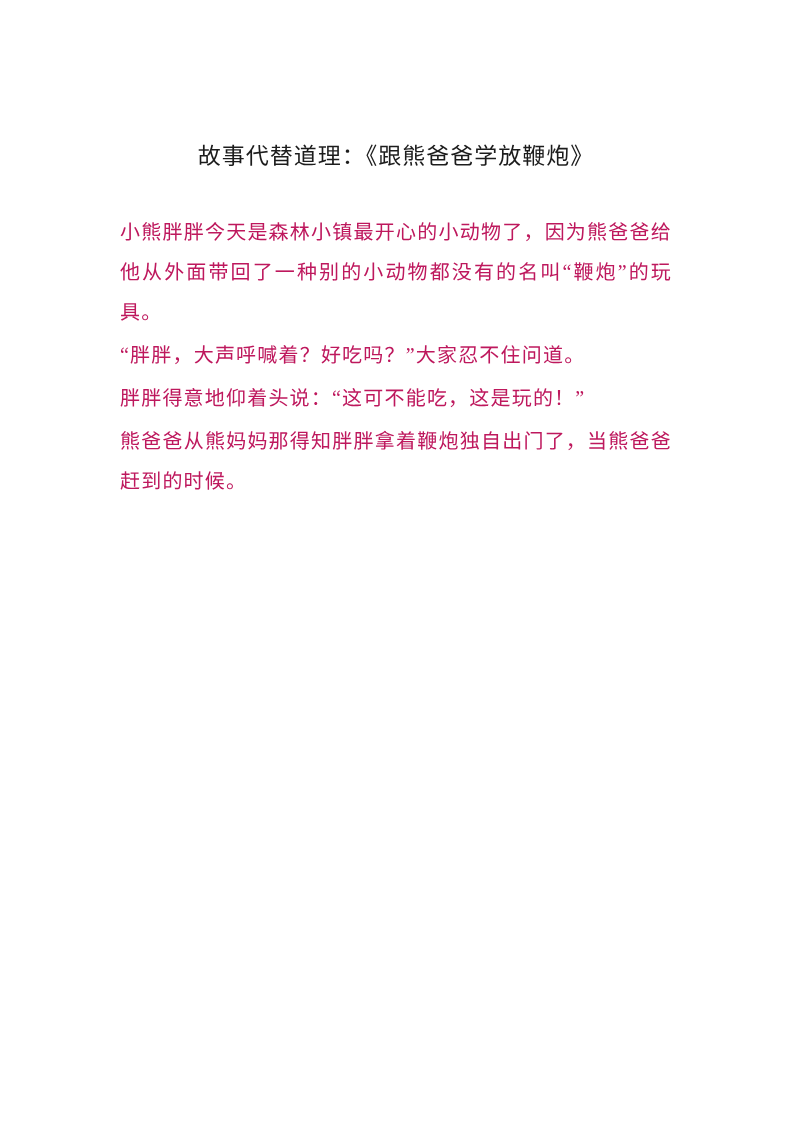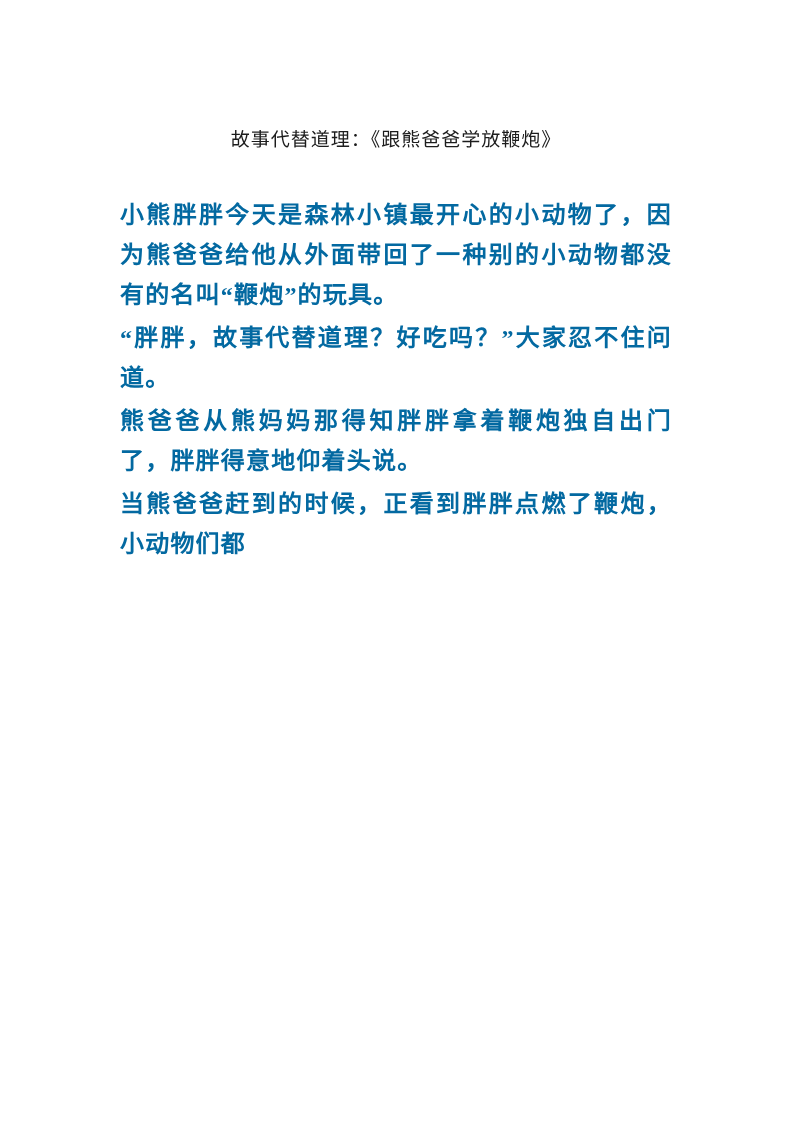--- a/index.html
+++ b/index.html
@@ -13,49 +13,48 @@
     height: 1122px;
     margin: 0 auto;
     background: #ffffff;
     box-sizing: border-box;
     padding: 118px 121px 0 120px;
     overflow: hidden;
     font-family: "Liberation Serif", "DejaVu Serif", serif;
     color: #1c1c1c;
   }
   .doc-title {
-    margin: 0 0 33px 0;
-    font-size: 19px;
+    margin: 17px 0 33px 0;
+    font-size: 23px;
     font-weight: 400;
     line-height: 44px;
     text-align: center;
     letter-spacing: 1px;
     color: #1c1c1c;
     font-family: "Liberation Serif", "DejaVu Serif", serif;
   }
   .doc-body {
     width: 552px;
   }
   .doc-body p {
     margin: 0 0 3px 0;
-    font-size: 24px;
+    font-size: 20px;
     line-height: 40px;
     letter-spacing: 1.2px;
     text-align: justify;
     text-justify: inter-character;
     word-break: break-all;
-    color: #0369a1;
-    font-weight: bold;
+    color: #be185d;
   }
 </style>
 </head>
 <body>
 
 <div class="page">
   <h1 class="doc-title">故事代替道理：《跟熊爸爸学放鞭炮》</h1>
 
   <div class="doc-body">
     <p>小熊胖胖今天是森林小镇最开心的小动物了，因为熊爸爸给他从外面带回了一种别的小动物都没有的名叫“鞭炮”的玩具。</p>
-    <p>“胖胖，故事代替道理？好吃吗？”大家忍不住问道。</p>
-    <p>熊爸爸从熊妈妈那得知胖胖拿着鞭炮独自出门了，胖胖得意地仰着头说。</p>
-    <p>当熊爸爸赶到的时候，正看到胖胖点燃了鞭炮，小动物们都</p>
+    <p>“胖胖，大声呼喊着？好吃吗？”大家忍不住问道。</p>
+    <p>胖胖得意地仰着头说：“这可不能吃，这是玩的！”</p>
+    <p>熊爸爸从熊妈妈那得知胖胖拿着鞭炮独自出门了，当熊爸爸赶到的时候。</p>
   </div>
 </div>
 
 </body></html>

